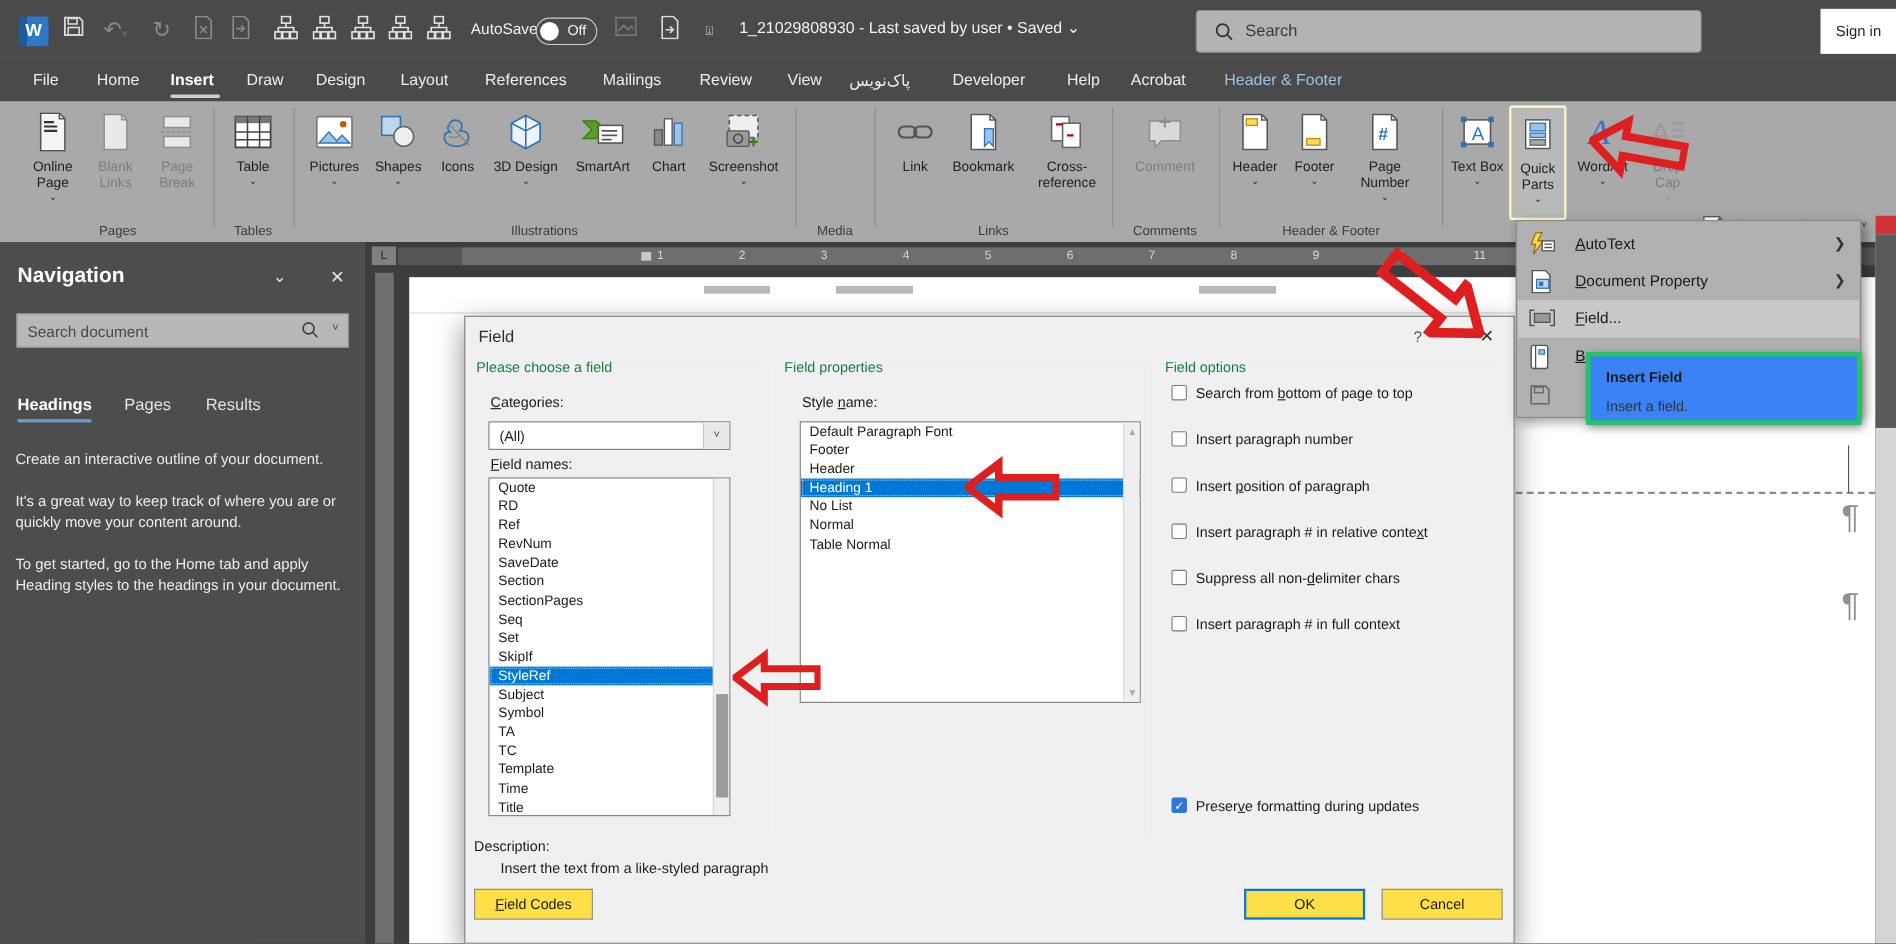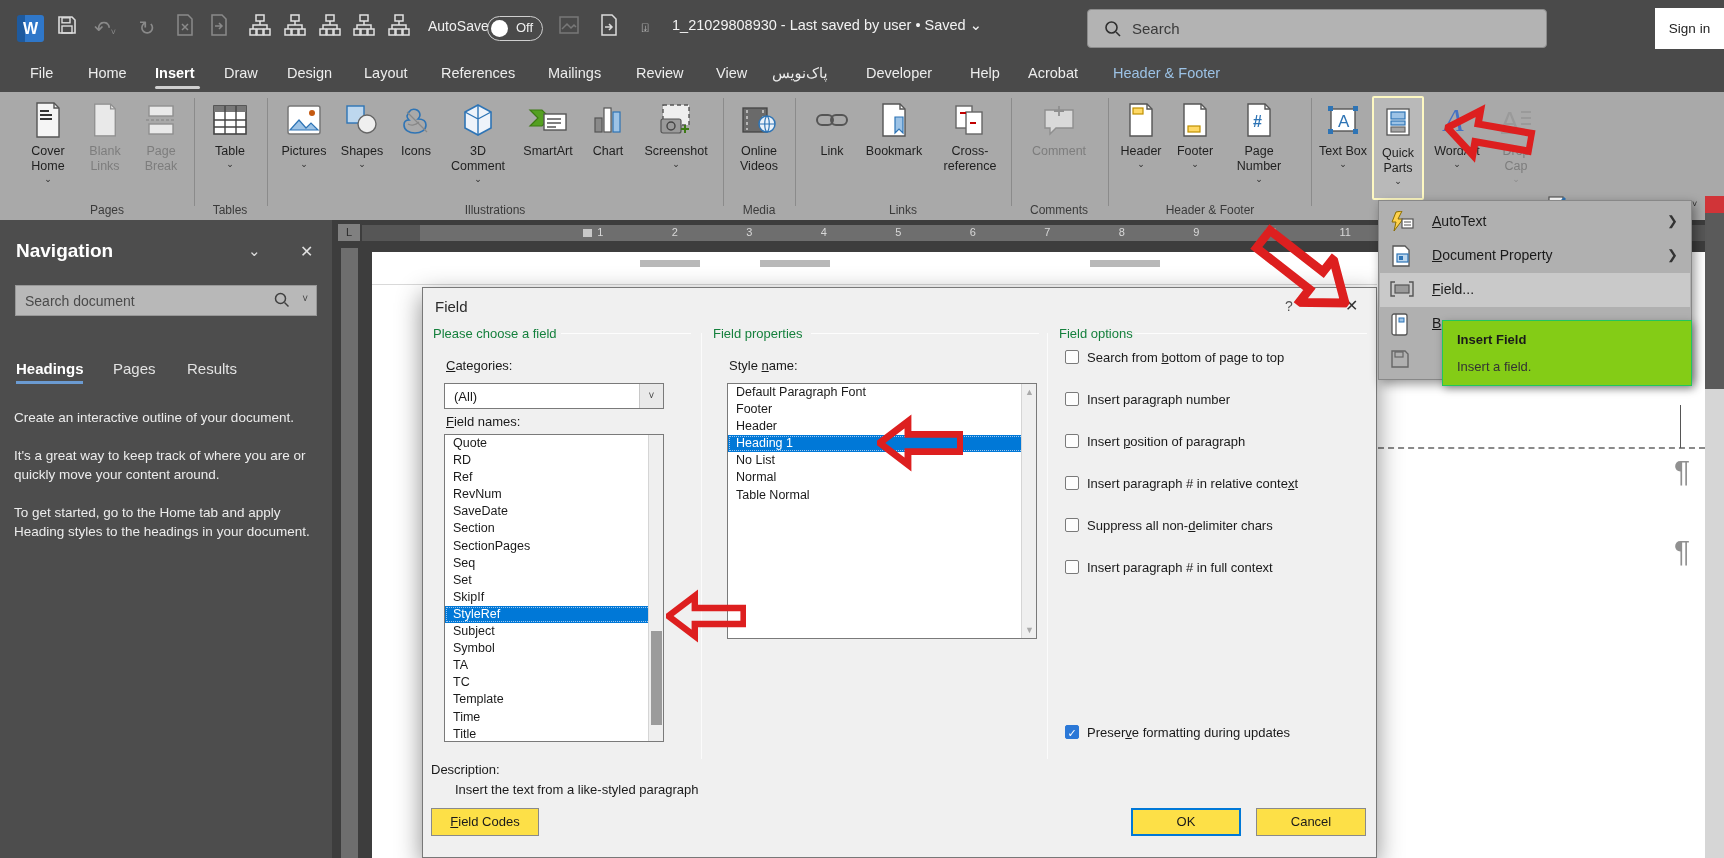--- a/index.html
+++ b/index.html
@@ -109,21 +109,21 @@
 
   
   .qpmenu { position:absolute; left:1378px; top:200px; width:314px; height:180px; background:#b0b0b0; border:1px solid #888; box-shadow:3px 4px 10px rgba(0,0,0,.4); z-index:8; }
   .qp-item { position:absolute; left:1px; width:310px; height:34px; color:#1a1a1a; font-size:14px; }
   .qp-item.hl { background:#c9c9c9; }
   .qp-item .qlbl { position:absolute; left:52px; top:8px; }
   .qp-item .qic { position:absolute; left:10px; top:6px; }
   .qp-item .sub { position:absolute; right:12px; top:8px; font-size:13px; color:#333; }
 
   
-  .tooltip { position:absolute; left:1442px; top:320px; width:250px; height:66px; background:#84cc16; border:1px solid #22c55e; box-shadow:2px 3px 8px rgba(0,0,0,.35); z-index:9; }
+  .tooltip { position:absolute; left:1442px; top:320px; width:250px; height:66px; background:#3b82f6; border:4px solid #22c55e; box-shadow:2px 3px 8px rgba(0,0,0,.35); z-index:9; }
   .tt-t { position:absolute; left:14px; top:11px; font-weight:bold; font-size:13px; color:#1a1a1a; }
   .tt-b { position:absolute; left:14px; top:38px; font-size:13px; color:#333; }
 
   .arrow { position:absolute; z-index:10; }
   u { text-decoration:underline; }
 </style>
 </head>
 <body>
 
 <div class="screen">
@@ -250,21 +250,21 @@
     <div class="rgl" style="left:1210px">Header &amp; Footer</div>
 
     <div class="rbtn" style="left:22px; width:52px">
       <div class="ric">
           <svg width="30" height="36" viewBox="0 0 30 36">
             <path d="M4 1h17l5 5v29H4z" fill="#f5f5f5" stroke="#555" stroke-width="1.4"></path>
             <path d="M21 1v5h5" fill="none" stroke="#555" stroke-width="1.4"></path>
             <path d="M7 9h9M7 13h12M7 17h12" stroke="#333" stroke-width="2"></path>
           </svg>
         </div>
-      <div class="rlb">Cover Home</div>
+      <div class="rlb">Online Page</div>
         <span class="chev">⌄</span>
     </div>
     <div class="rbtn dis" style="left:80px; width:50px">
       <div class="ric">
           <svg width="28" height="36" viewBox="0 0 30 36">
             <path d="M4 1h17l5 5v29H4z" fill="#e9e9e9" stroke="#8f8f8f" stroke-width="1.4"></path>
             <path d="M21 1v5h5" fill="none" stroke="#8f8f8f" stroke-width="1.4"></path>
           </svg>
         </div>
       <div class="rlb">Blank Links</div>
@@ -323,21 +323,21 @@
         </div>
       <div class="rlb">Icons</div>
     </div>
     <div class="rbtn" style="left:444px; width:68px">
       <div class="ric">
           <svg width="34" height="34" viewBox="0 0 34 34">
             <path d="M17 2l13 7v16l-13 7L4 25V9z" fill="#eef3fa" stroke="#2e74b5" stroke-width="1.6"></path>
             <path d="M17 2v14m0 0L4 9m13 7l13-7M17 16v16" fill="none" stroke="#2e74b5" stroke-width="1.4"></path>
           </svg>
         </div>
-      <div class="rlb">3D Comment</div>
+      <div class="rlb">3D Design</div>
         <span class="chev">⌄</span>
     </div>
     <div class="rbtn" style="left:516px; width:64px">
       <div class="ric">
           <svg width="40" height="32" viewBox="0 0 40 32">
             <path d="M2 6h12l8 8-8 8H2l8-8z" fill="#54a021" stroke="#3d7a14" stroke-width="1.2"></path>
             <rect x="16" y="10" width="22" height="16" fill="#fff" stroke="#555" stroke-width="1.4"></rect>
             <path d="M19 15h14M19 19h14M19 23h9" stroke="#555" stroke-width="1.6"></path>
           </svg>
         </div>
@@ -359,31 +359,20 @@
             <rect x="6" y="2" width="26" height="20" fill="#efefef" stroke="#555" stroke-width="1.4" stroke-dasharray="4 3"></rect>
             <rect x="4" y="16" width="20" height="14" rx="2" fill="#9a9a9a" stroke="#555" stroke-width="1.2"></rect>
             <circle cx="14" cy="23" r="4" fill="none" stroke="#444" stroke-width="1.4"></circle>
             <path d="M28 22v8m-4-4h8" stroke="#3d7a14" stroke-width="2"></path>
           </svg>
         </div>
       <div class="rlb">Screenshot</div>
         <span class="chev">⌄</span>
     </div>
 
-    <div class="rbtn" style="left:728px; width:62px">
-      <div class="ric">
-          <svg width="36" height="32" viewBox="0 0 36 32">
-            <rect x="2" y="4" width="24" height="24" fill="#6a6a6a" stroke="#444" stroke-width="1.3"></rect>
-            <path d="M6 6v20M22 6v20" stroke="#e8e8e8" stroke-width="1.2" stroke-dasharray="3 3"></path>
-            <circle cx="26" cy="20" r="8" fill="#eaf1f9" stroke="#2e74b5" stroke-width="1.5"></circle>
-            <path d="M18 20h16M26 12c3 2 3 14 0 16-3-2-3-14 0-16z" fill="none" stroke="#2e74b5" stroke-width="1.2"></path>
-          </svg>
-        </div>
-      <div class="rlb">Online Videos</div>
-    </div>
 
     <div class="rbtn" style="left:810px; width:44px">
       <div class="ric">
           <svg width="34" height="26" viewBox="0 0 34 26">
             <rect x="2" y="8" width="16" height="10" rx="5" fill="none" stroke="#555" stroke-width="2"></rect>
             <rect x="16" y="8" width="16" height="10" rx="5" fill="none" stroke="#555" stroke-width="2"></rect>
           </svg>
         </div>
       <div class="rlb">Link</div>
     </div>

